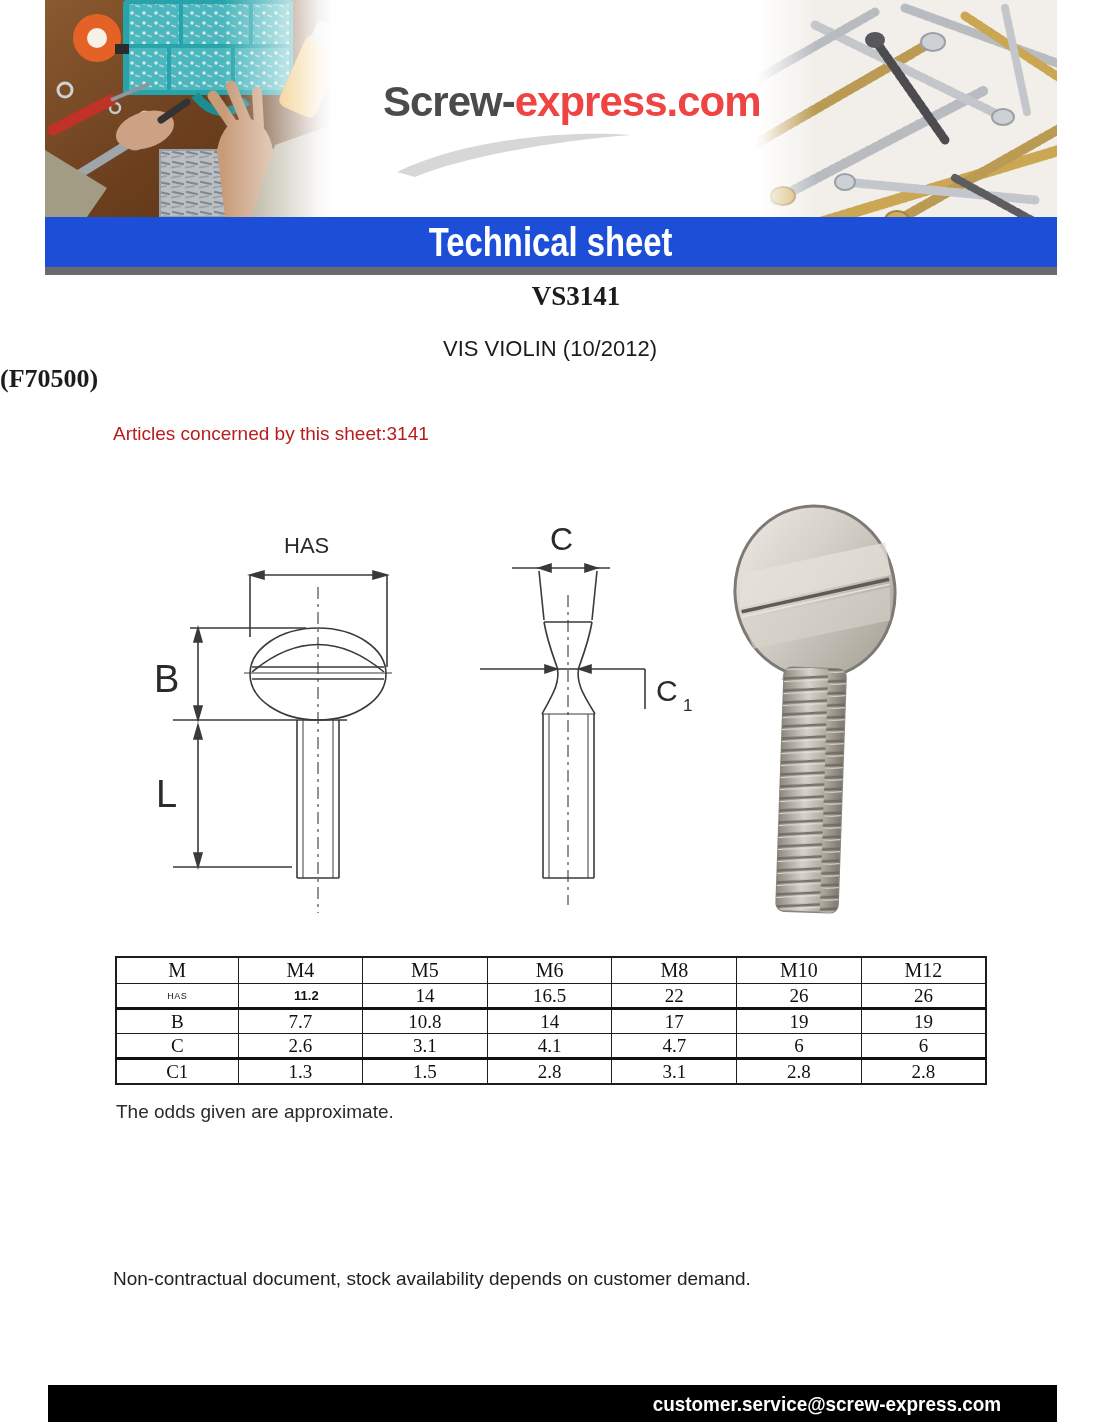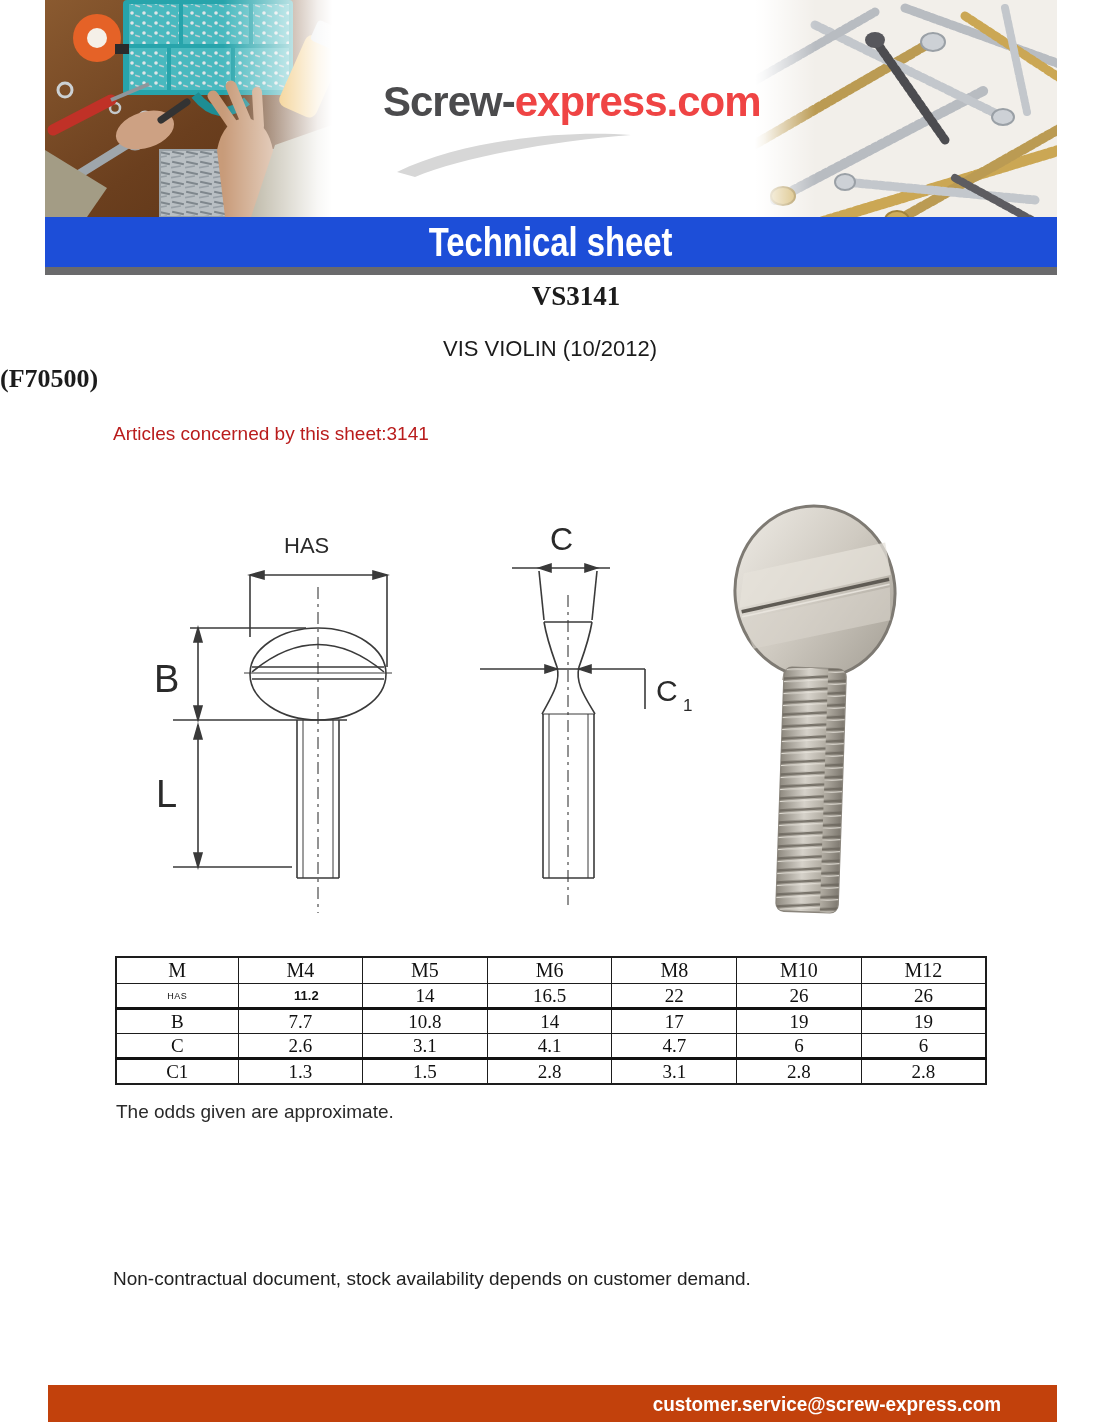--- a/index.html
+++ b/index.html
@@ -43,21 +43,21 @@
   .dim-table th{height:25px;font-size:20px;}
   .dim-table{border:2px solid #1d1d1d;}
   .dim-table col.c0{width:122px;}
   tr.thick th, tr.thick td{border-bottom:3px solid #111;}
   td.has-label{font-size:9px;font-family:"Liberation Sans",sans-serif;letter-spacing:.5px;}
   td.sm-sans{font-size:13px;font-family:"Liberation Sans",sans-serif;font-weight:bold;padding-left:12px;}
   
   .note-approx{position:absolute;left:116px;top:1101px;font-size:19px;color:#2a2a2a;}
   .note-disclaimer{position:absolute;left:113px;top:1268px;font-size:19px;color:#222;}
   
-  .footer-bar{position:absolute;left:48px;top:1385px;width:1009px;height:37px;background:#c2410c;
+  .footer-bar{position:absolute;left:48px;top:1385px;width:1009px;height:37px;background:#000000;
               display:flex;align-items:center;justify-content:flex-end;padding-right:56px;box-sizing:border-box;}
   .footer-bar a{color:#fff;text-decoration:none;font-weight:bold;font-size:21px;
                 display:inline-block;transform:scaleX(.9);transform-origin:right center;letter-spacing:0;}
   svg text{font-family:"Liberation Sans",sans-serif;}
 </style>
 </head>
 <body>
 
 <div class="page">
 

